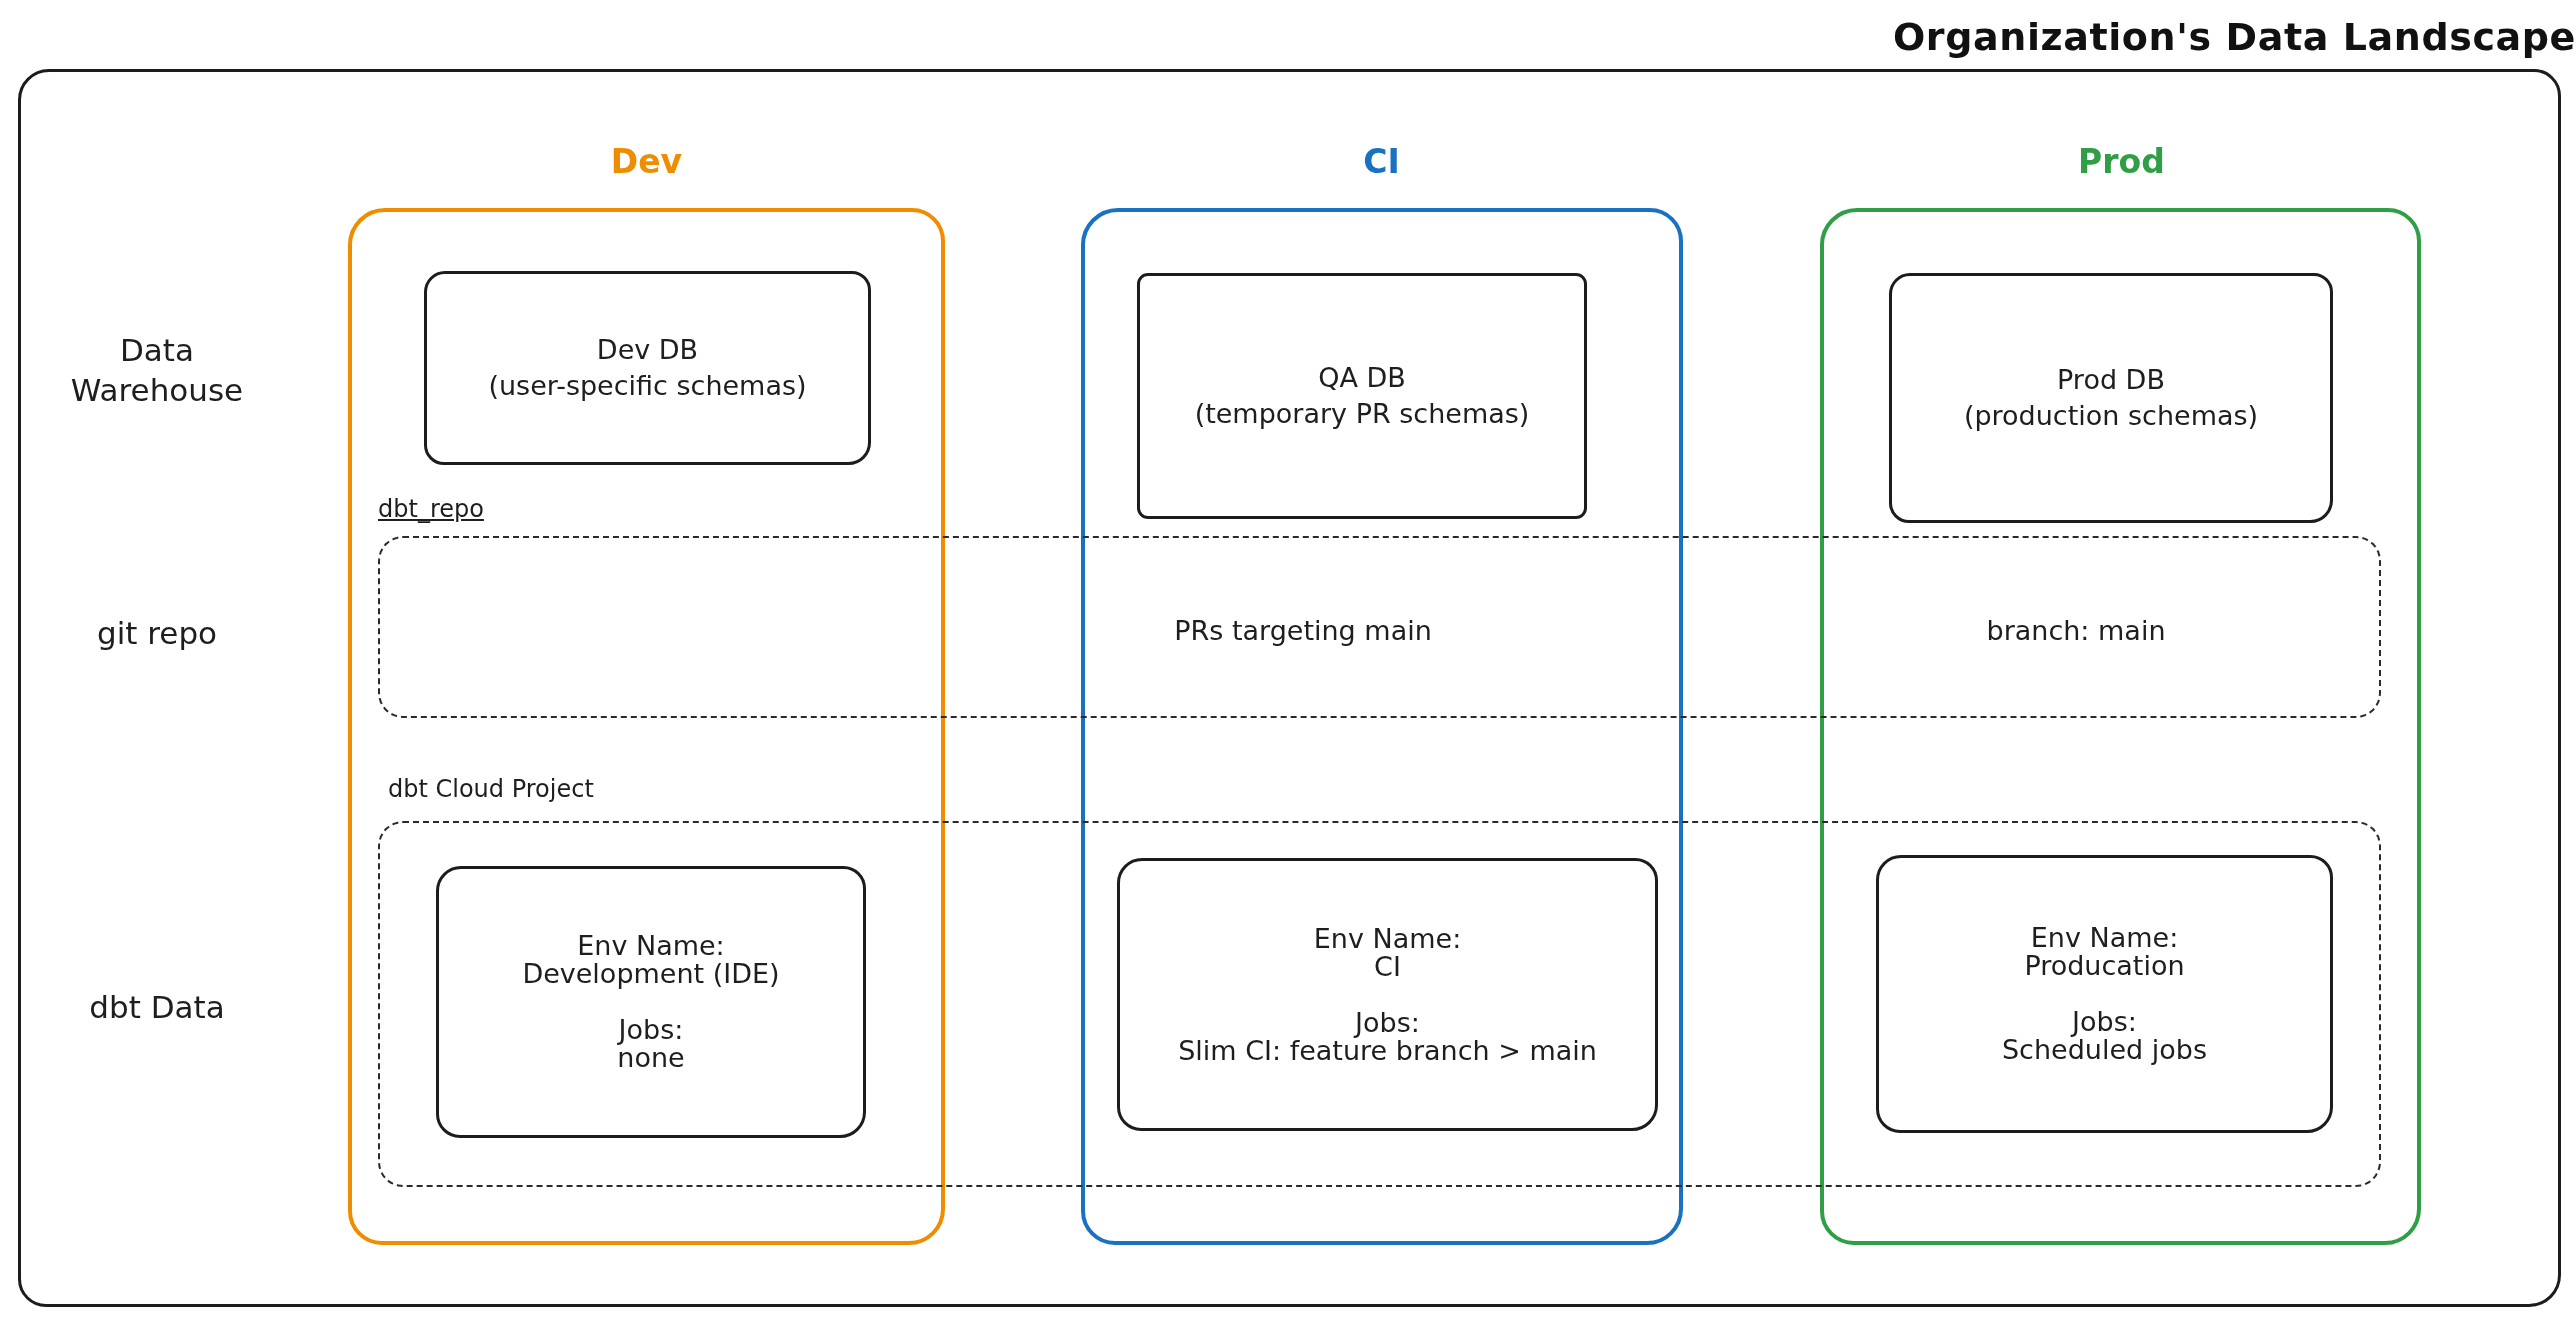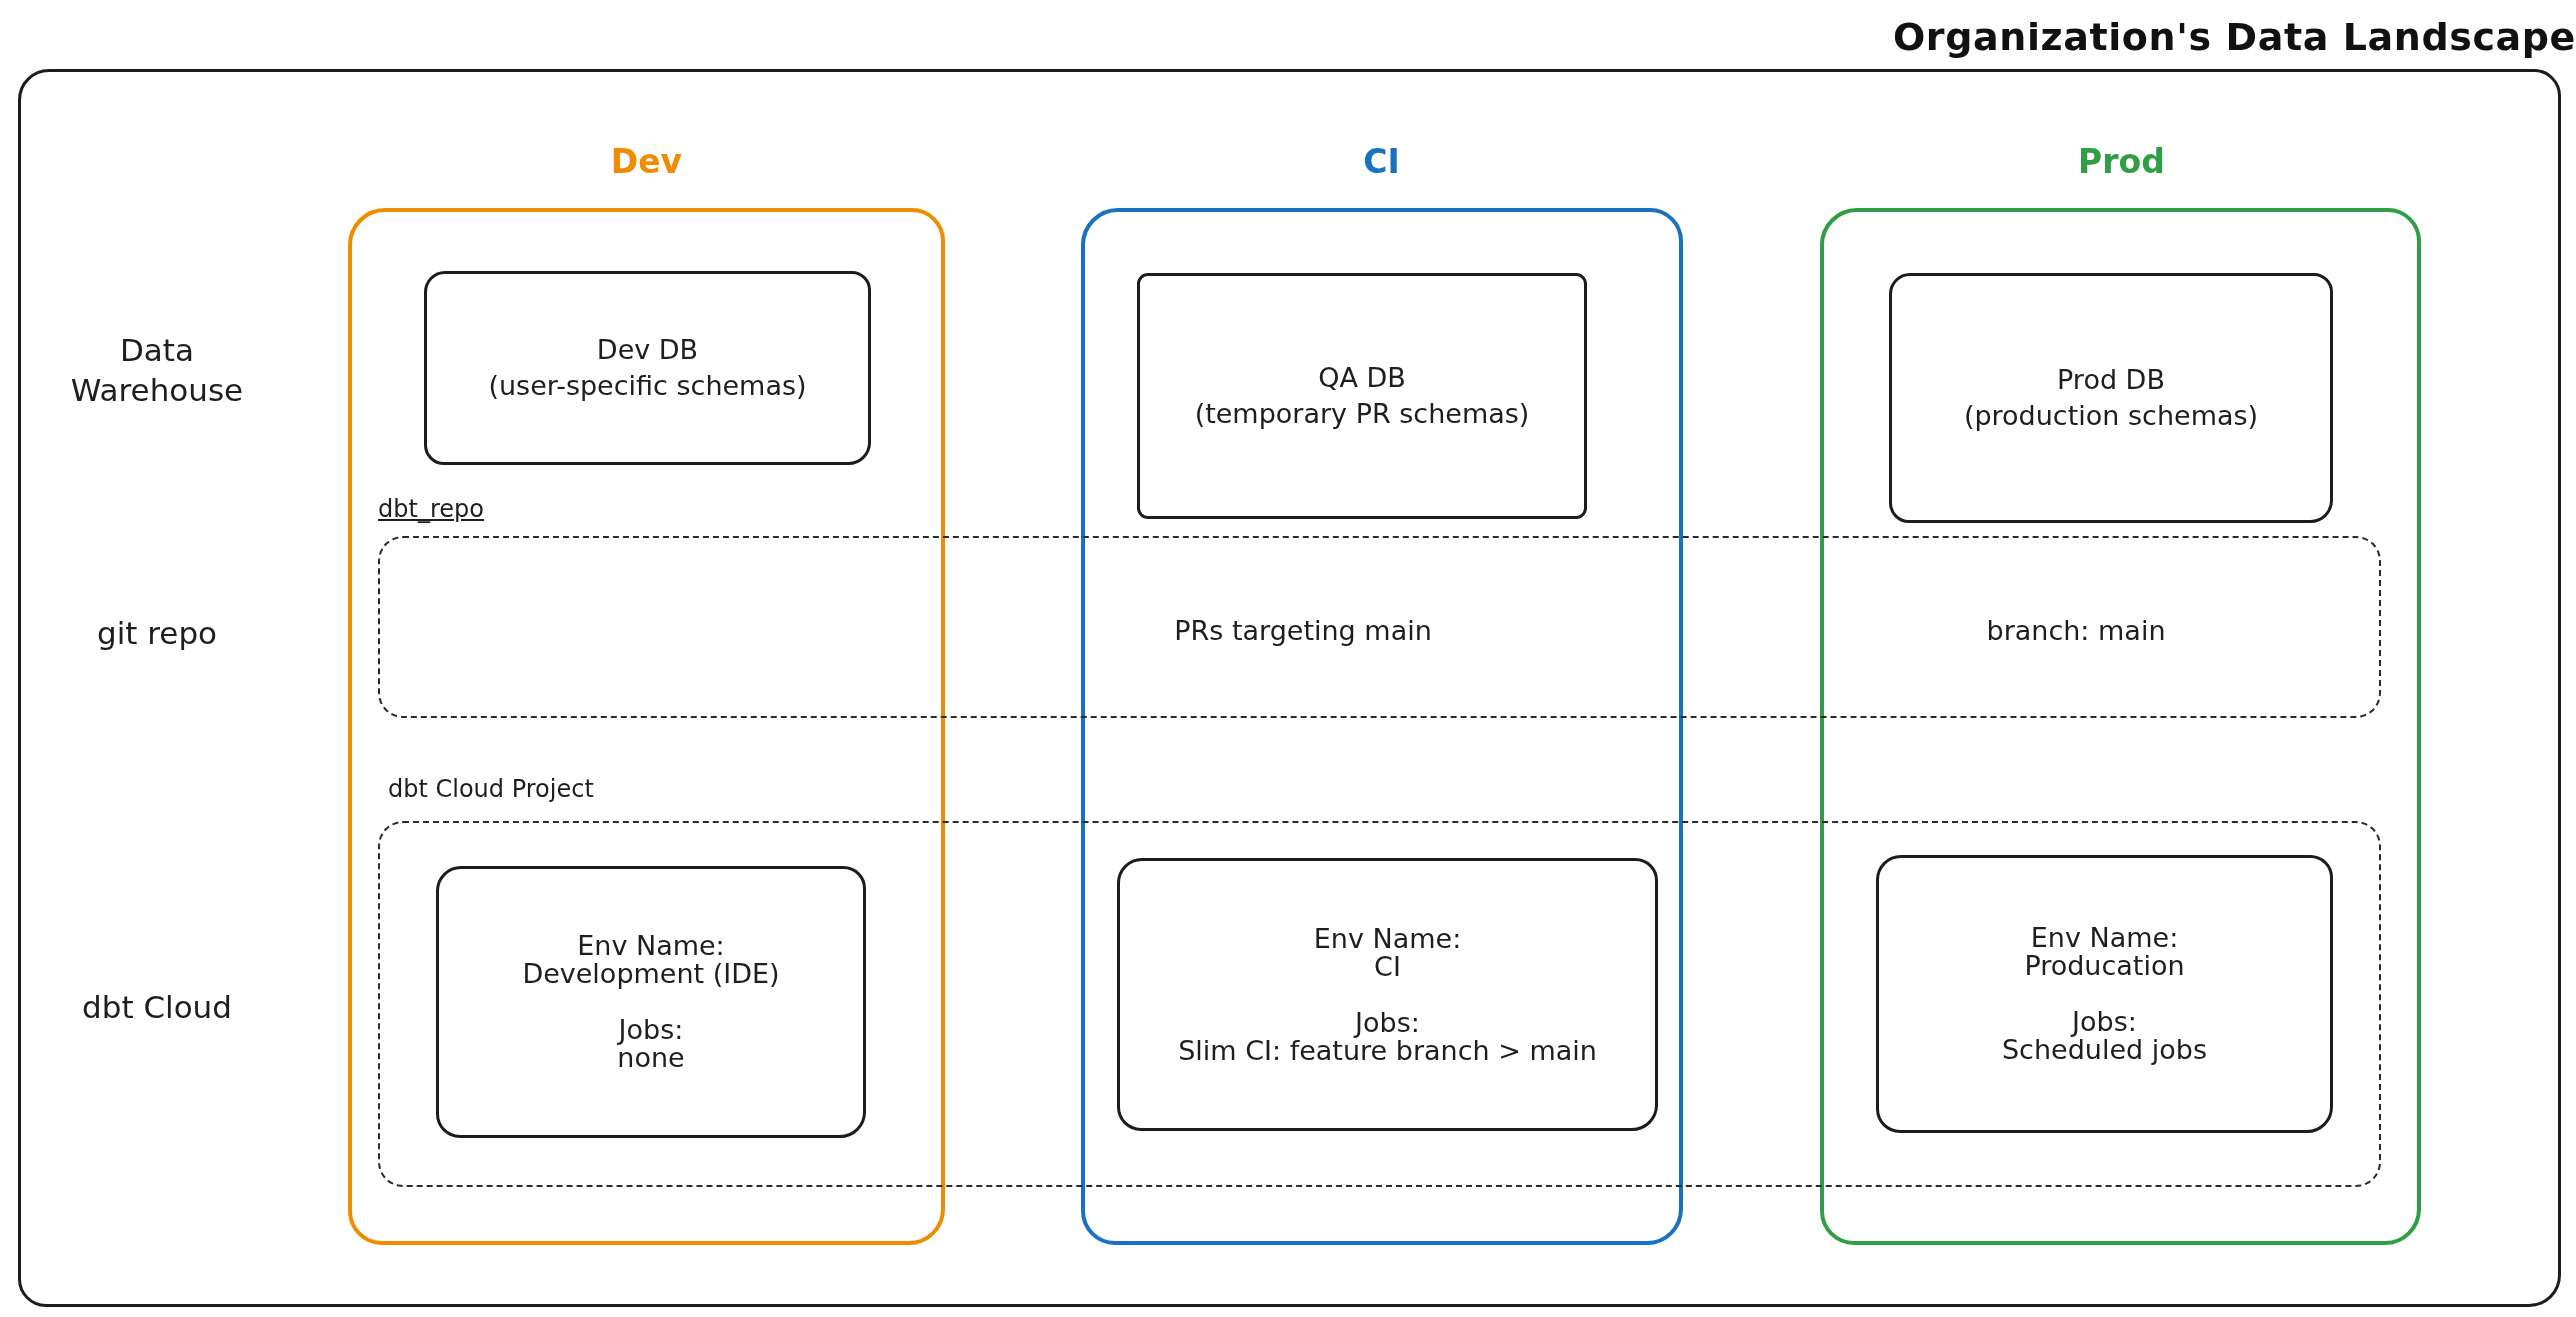--- a/index.html
+++ b/index.html
@@ -110,21 +110,21 @@
   <div class="abs col-header ci">CI</div>
   <div class="abs col-header prod">Prod</div>
 
   <div class="abs col-box dev"></div>
   <div class="abs col-box ci"></div>
   <div class="abs col-box prod"></div>
 
   <div class="abs row-label warehouse pre">Data
 Warehouse</div>
   <div class="abs row-label gitrepo">git repo</div>
-  <div class="abs row-label dbtcloud">dbt Cloud</div>
+  <div class="abs row-label dbtcloud">dbt Data</div>
 
   <div class="abs db-box dev">
     <div class="pre">Dev DB
 (user-specific schemas)</div>
   </div>
   <div class="abs db-box ci">
     <div class="pre">QA DB
 (temporary PR schemas)</div>
   </div>
   <div class="abs db-box prod">

